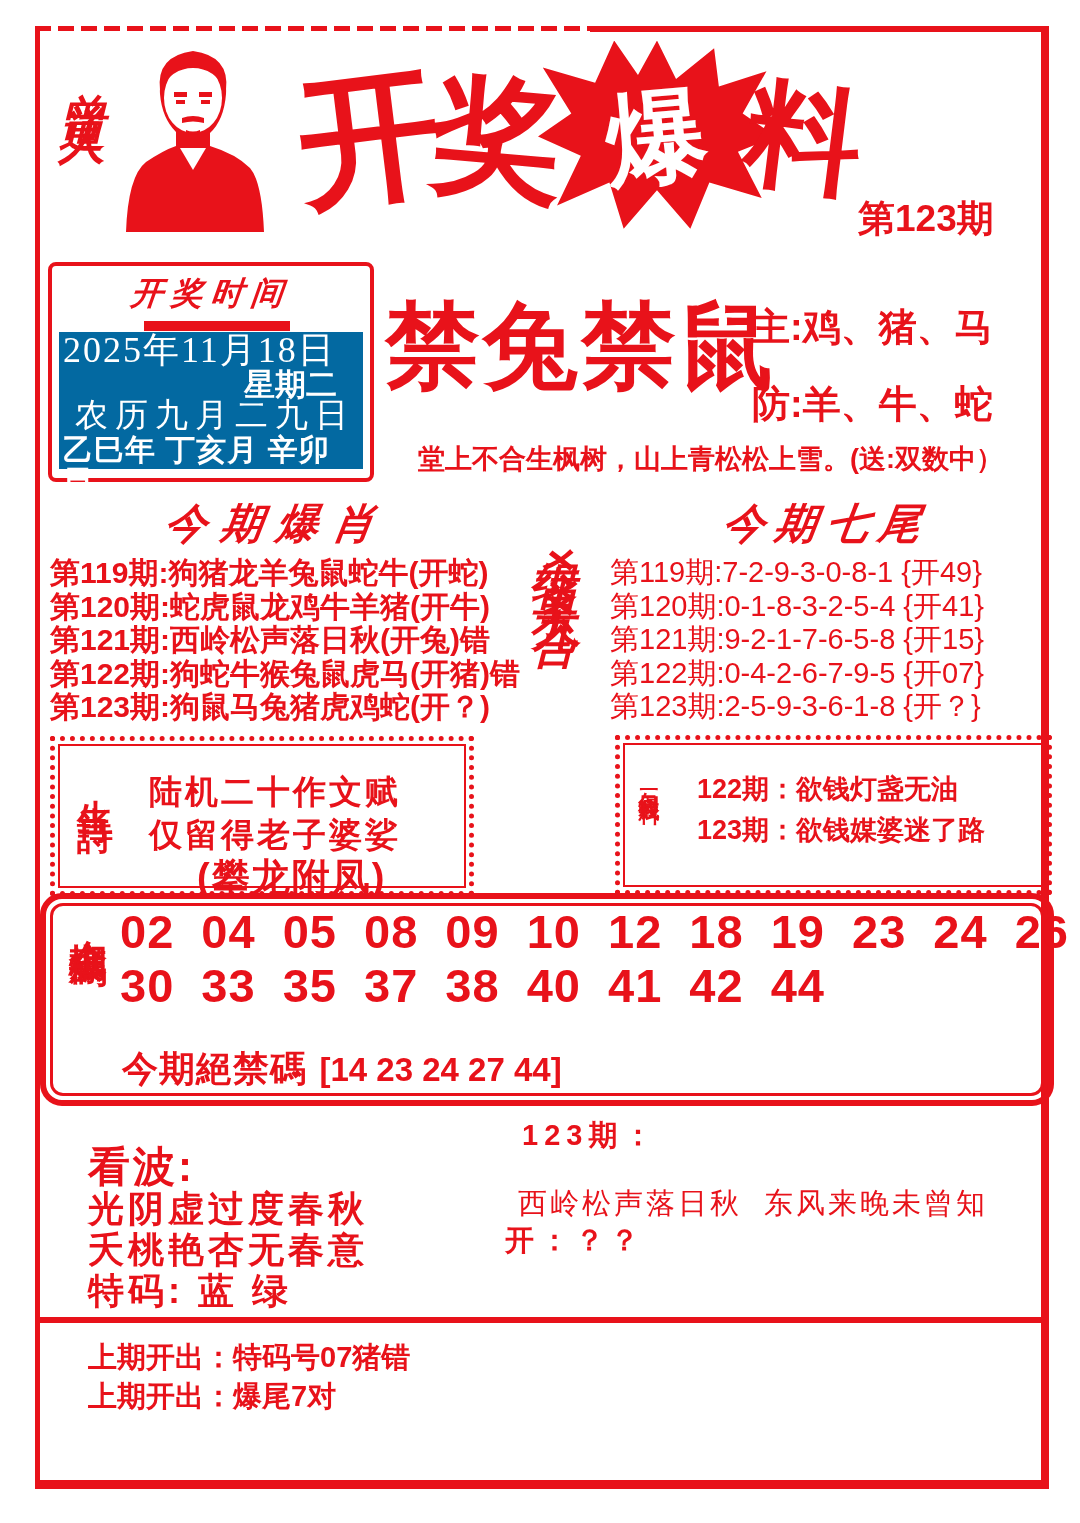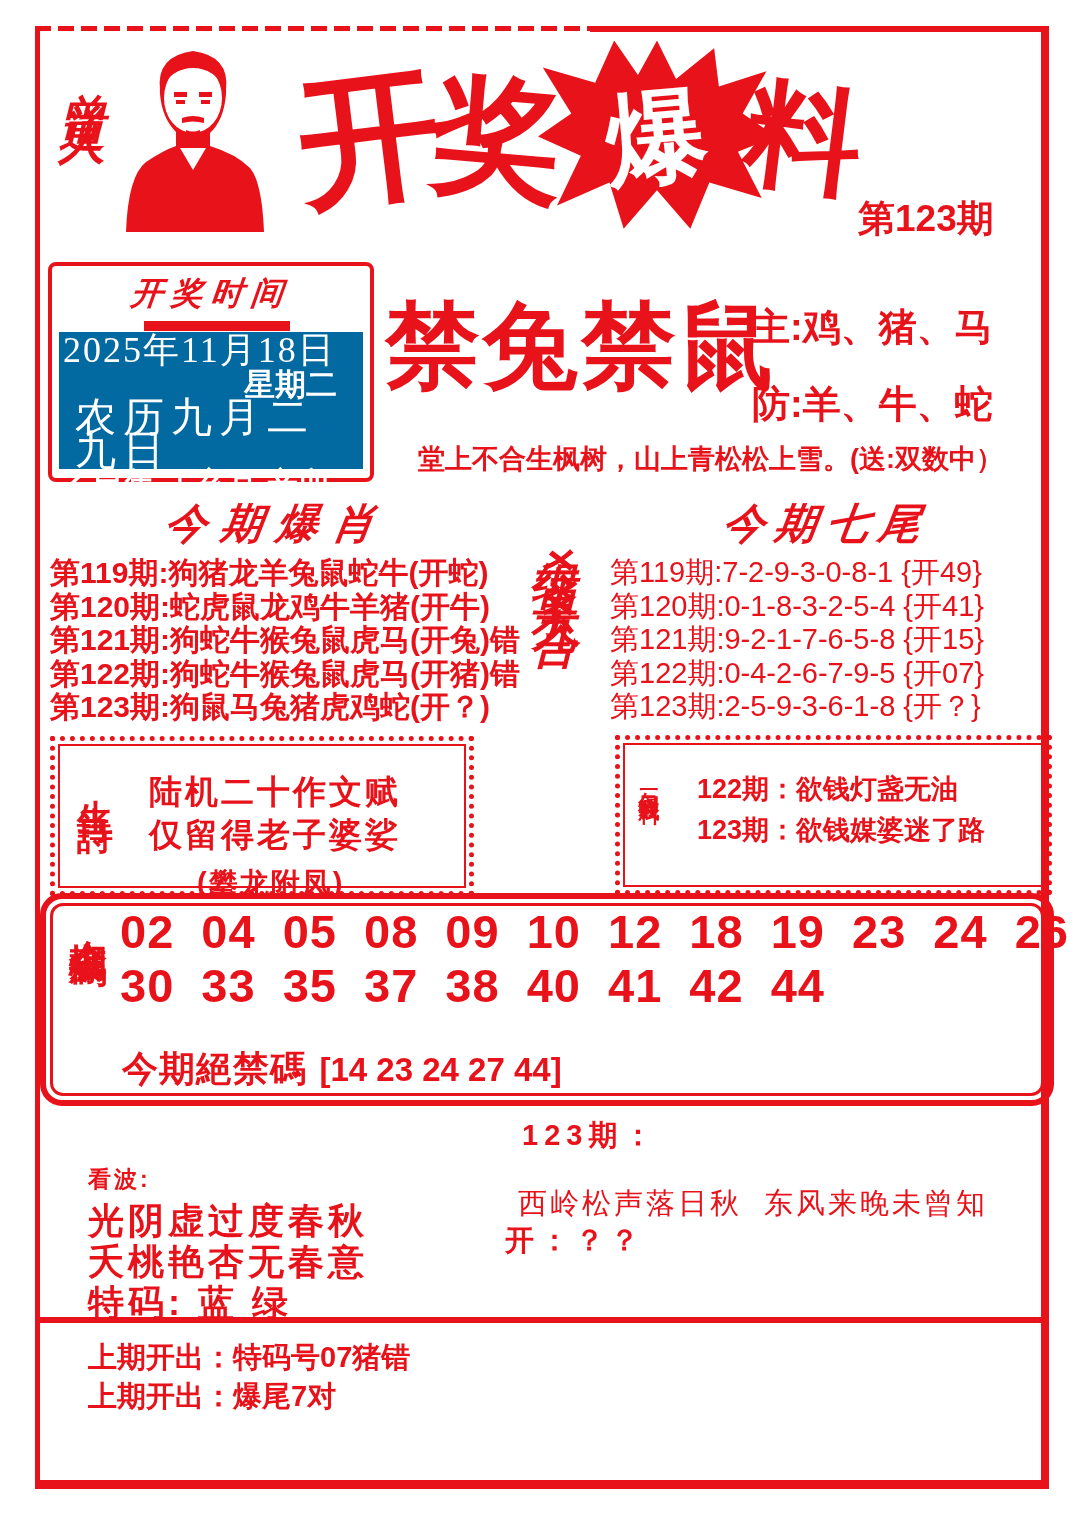--- a/index.html
+++ b/index.html
@@ -32,21 +32,21 @@
   .timebox{left:48px;top:262px;width:318px;height:212px;border:4px solid #e8121a;border-radius:8px;}
   .tb-head{margin-top:6px;text-align:center;font-family:"DejaVu Serif",serif;font-style:italic;
            font-weight:900;font-size:32px;letter-spacing:8px;transform:skewX(-6deg);}
   .bar{background:#e8121a;margin:0 auto;}
   .bar1{width:146px;height:10px;margin-top:5px;transform:translateX(6px);}
   .bar2{width:160px;height:8px;margin-top:5px;transform:translateX(-2px);}
   .tb-red{position:absolute;left:7px;right:7px;top:66px;bottom:9px;background:#0369a1;color:#ffffff;
           padding:1px 4px;}
   .tb-date{font-family:"Liberation Serif",serif;font-size:36px;line-height:35px;letter-spacing:2px;}
   .tb-week{font-weight:bold;font-size:31px;line-height:33px;text-align:right;padding-right:22px;}
-  .tb-lunar{font-family:Liberation Sans, sans-serif;font-size:41px;line-height:33px;letter-spacing:7px;
+  .tb-lunar{font-family:Liberation Mono, monospace;font-size:33px;line-height:33px;letter-spacing:7px;
             padding-left:12px;}
   .tb-ganzhi{font-weight:bold;font-size:30px;line-height:31px;letter-spacing:1px;}
   
   .ban{left:385px;top:294px;font-family:"DejaVu Serif",serif;font-weight:900;font-size:95px;
        letter-spacing:3px;line-height:1.1;}
   .zhufang{left:752px;top:302px;width:290px;font-weight:bold;font-size:38px;}
   .zhufang .l2{margin-top:26px;}
   .verse{left:418px;top:441px;font-weight:bold;font-size:27px;width:620px;}
   
   .bx-head{left:112px;top:496px;width:330px;text-align:center;font-family:"DejaVu Serif",serif;
@@ -59,39 +59,39 @@
            font-style:italic;font-weight:900;font-size:42px;letter-spacing:10px;transform:skewX(-8deg);}
   .qw-rows{left:610px;top:556px;font-weight:normal;font-size:29px;line-height:33.5px;white-space:nowrap;}
   
   .ornate{border:5px dotted #e8121a;}
   .ornate .inner{position:absolute;left:3px;right:3px;top:3px;bottom:3px;border:2px solid #e8121a;
                  display:flex;align-items:flex-start;padding:24px 10px;box-sizing:border-box;}
   .sx-box{left:50px;top:736px;width:414px;height:150px;}
   .sx-label{writing-mode:vertical-rl;text-orientation:upright;font-weight:bold;font-size:36px;
             letter-spacing:9px;margin-right:30px;}
   .sx-lines .l{font-weight:bold;font-size:33px;line-height:43px;letter-spacing:3px;}
-  .sx-lines .l3{font-size:29px;padding-left:48px;margin-top:6px;letter-spacing:2px;}
+  .sx-lines .l3{font-size:38px;padding-left:48px;letter-spacing:2px;}
   .bql-box{left:615px;top:735px;width:427px;height:150px;}
   .bql-label{writing-mode:vertical-rl;text-orientation:upright;font-weight:bold;font-size:21px;
              letter-spacing:4px;margin-right:34px;margin-top:2px;}
   .bql-rows .l{font-weight:bold;font-size:27px;line-height:41px;white-space:nowrap;}
   
   .bm-box{left:40px;top:893px;width:1002px;height:201px;border:6px solid #e8121a;border-radius:22px;}
   .bm-inner{position:absolute;left:4px;right:4px;top:4px;bottom:4px;border:3px solid #e8121a;
             border-radius:13px;}
   .bm-label{position:absolute;left:16px;top:10px;height:180px;writing-mode:vertical-rl;
             text-orientation:upright;font-weight:bold;font-size:38px;letter-spacing:4px;}
   .bm-rows{position:absolute;left:74px;top:6px;font-weight:bold;font-size:47px;line-height:54px;
            word-spacing:13px;letter-spacing:1px;white-space:nowrap;}
   .bm-forbidden{position:absolute;left:76px;top:146px;white-space:nowrap;}
   .bm-fb-label{font-family:"DejaVu Serif",serif;font-weight:bold;font-size:36px;letter-spacing:1px;}
   .bm-fb-nums{font-weight:bold;font-size:33px;margin-left:8px;}
   
   .kanbo{left:88px;top:1146px;}
-  .kb-h{font-weight:bold;font-size:23px;letter-spacing:3px;line-height:42px;margin-top:12px;}
+  .kb-h{font-weight:bold;font-size:42px;letter-spacing:3px;line-height:42px;}
   .kb-l{font-weight:bold;font-size:36px;letter-spacing:4px;line-height:41px;}
   .p123-issue{left:522px;top:1116px;font-weight:bold;font-size:29px;letter-spacing:6px;}
   .p123-line{left:505px;top:1184px;font-weight:normal;font-size:29px;letter-spacing:3px;white-space:pre;margin-left:13px;}
   .p123-open{left:505px;top:1221px;font-weight:bold;font-size:29px;letter-spacing:6px;}
   .footer{left:88px;top:1338px;font-weight:bold;font-size:29px;line-height:39px;}
   
   .portrait{left:98px;top:36px;width:190px;height:200px;}
 </style>
 </head>
 <body>
@@ -147,21 +147,21 @@
   <div class="abs zhufang">
     <div class="l1">主:鸡、猪、马</div>
     <div class="l2">防:羊、牛、蛇</div>
   </div>
   <div class="abs verse">堂上不合生枫树，山上青松松上雪。(送:双数中）</div>
 
   <div class="abs bx-head">今期爆肖</div>
   <div class="abs bx-rows">
     <div>第119期:狗猪龙羊兔鼠蛇牛(开蛇)</div>
     <div>第120期:蛇虎鼠龙鸡牛羊猪(开牛)</div>
-    <div>第121期:狗蛇牛猴兔鼠虎马(开兔)错</div>
+    <div>第121期:西岭松声落日秋(开兔)错</div>
     <div>第122期:狗蛇牛猴兔鼠虎马(开猪)错</div>
     <div>第123期:狗鼠马兔猪虎鸡蛇(开？)</div>
   </div>
 
   <div class="abs vslogan">杀绿单杀九合</div>
 
   <div class="abs qw-head">今期七尾</div>
   <div class="abs qw-rows">
     <div>第119期:7-2-9-3-0-8-1 {开49}</div>
     <div>第120期:0-1-8-3-2-5-4 {开41}</div>

